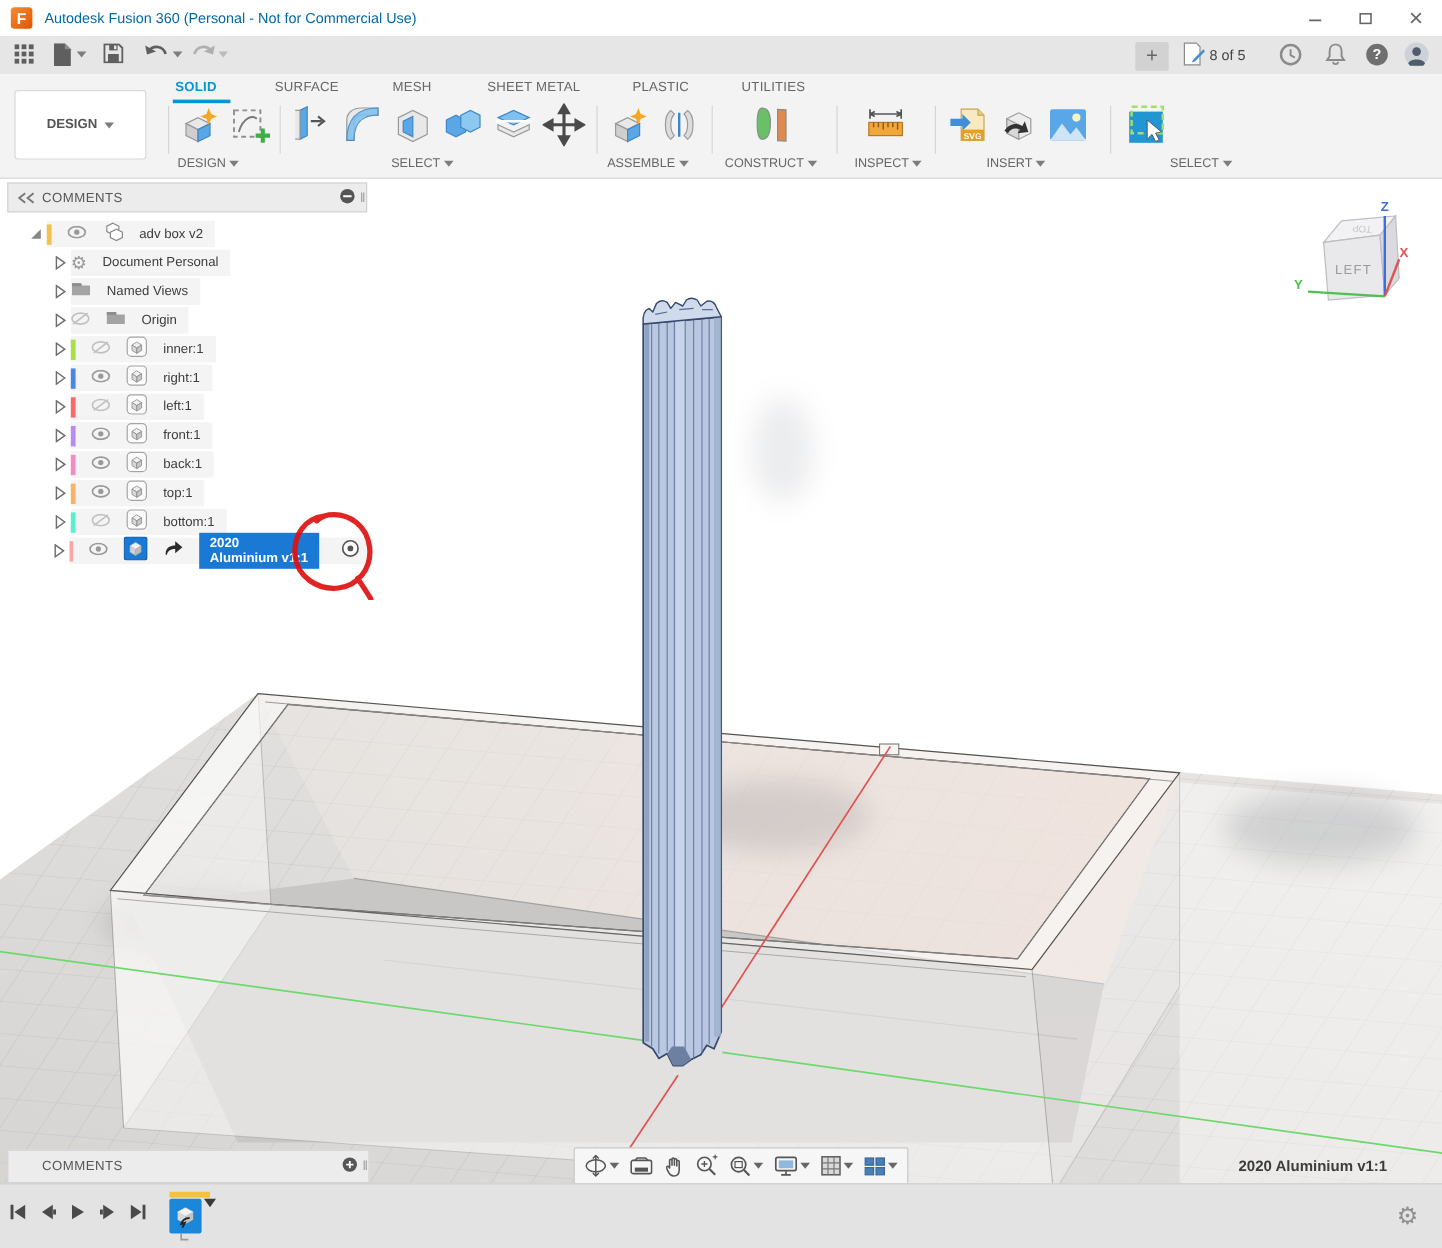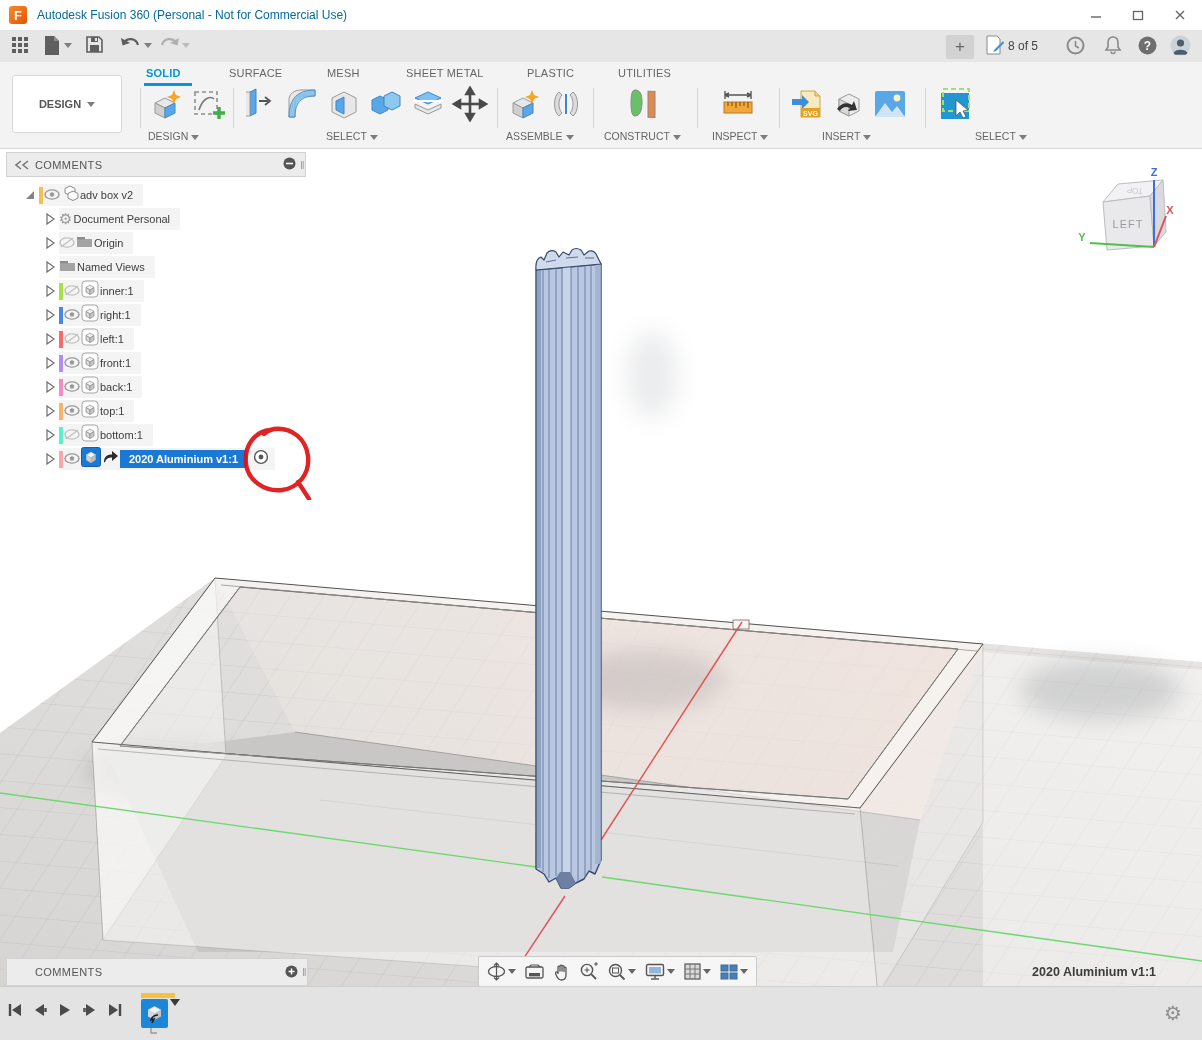--- a/index.html
+++ b/index.html
@@ -35,21 +35,21 @@
   .rtab-underline{position:absolute;top:21px;height:3px;}
   .group-label{position:absolute;top:68px;font-size:10.5px;color:#666;white-space:nowrap;}
   .group-icons{position:absolute;top:24px;display:flex;gap:6px;align-items:center;}
   .sep{position:absolute;top:26px;height:40px;width:1px;background:#d6d6d6;}
   .ricon{width:36px;height:36px;display:flex;align-items:center;justify-content:center;}
   
   .browser{left:6px;top:152px;width:300px;}
   .bheader{height:23px;background:#ececec;border:1px solid #d2d2d2;display:flex;align-items:center;
            font-size:11px;color:#555;letter-spacing:.4px;}
   .brow{height:24px;display:flex;align-items:center;}
-  .bchip{display:flex;align-items:center;background:rgba(243,243,243,.92);height:22px;padding-right:10px;gap:1px;}
+  .bchip{display:flex;align-items:center;background:rgba(243,243,243,.92);height:22px;padding-right:10px;gap:13px;}
   .blabel{font-size:11px;color:#3d3d3d;white-space:nowrap;}
   .cbar{width:4px;height:17px;display:inline-block;}
   .expander{width:12px;margin:0 3px 0 0;display:flex;justify-content:center;}
   .chip-active{color:#fff;font-weight:bold;font-size:11px;padding:3px 9px;}
   
   .commentsbar{left:6px;top:958px;width:300px;height:26px;background:#ececec;border:1px solid #d2d2d2;
                display:flex;align-items:center;font-size:11px;color:#555;letter-spacing:.4px;}
   .navbar{left:478px;top:956px;height:29px;background:#f6f6f6;border:1px solid #c9c9c9;border-radius:2px;
           display:flex;align-items:center;padding:0 8px;gap:9px;}
   .navitem{display:flex;align-items:center;gap:2px;}
@@ -474,44 +474,44 @@
     </span>
   </div>
 
   <div class="brow">
     <span class="expander" style="margin-left:38px">
         <svg width="10" height="12">
           <polygon points="2,1 9,6 2,11" fill="#fff" stroke="#6e6e6e" stroke-width="1.2"></polygon>
         </svg>
       </span>
     <span class="bchip">
-      <span style="opacity:.55"><svg width="16" height="11">
-            <ellipse cx="8" cy="5.5" rx="7" ry="4.6" fill="none" stroke="#999" stroke-width="1.4"></ellipse>
-            <line x1="2" y1="10" x2="14" y2="1" stroke="#999" stroke-width="1.4"></line>
-          </svg></span>
       <span><svg width="17" height="13">
             <path d="M1,2 L7,2 L9,4 L16,4 L16,12 L1,12 Z" fill="#a3a3a3"></path>
             <rect x="1" y="2" width="8" height="2.4" fill="#8d8d8d"></rect>
           </svg></span>
-      <span class="blabel">Origin</span>
-    </span>
-  </div>
-
-  <div class="brow">
-    <span class="expander" style="margin-left:38px">
-        <svg width="10" height="12">
-          <polygon points="2,1 9,6 2,11" fill="#fff" stroke="#6e6e6e" stroke-width="1.2"></polygon>
-        </svg>
-      </span>
-    <span class="bchip">
+      <span class="blabel">Named Views</span>
+    </span>
+  </div>
+
+  <div class="brow">
+    <span class="expander" style="margin-left:38px">
+        <svg width="10" height="12">
+          <polygon points="2,1 9,6 2,11" fill="#fff" stroke="#6e6e6e" stroke-width="1.2"></polygon>
+        </svg>
+      </span>
+    <span class="bchip">
+      <span style="opacity:.55"><svg width="16" height="11">
+            <ellipse cx="8" cy="5.5" rx="7" ry="4.6" fill="none" stroke="#999" stroke-width="1.4"></ellipse>
+            <line x1="2" y1="10" x2="14" y2="1" stroke="#999" stroke-width="1.4"></line>
+          </svg></span>
       <span><svg width="17" height="13">
             <path d="M1,2 L7,2 L9,4 L16,4 L16,12 L1,12 Z" fill="#a3a3a3"></path>
             <rect x="1" y="2" width="8" height="2.4" fill="#8d8d8d"></rect>
           </svg></span>
-      <span class="blabel">Named Views</span>
+      <span class="blabel">Origin</span>
     </span>
   </div>
 
   <div class="brow">
     <span class="expander" style="margin-left:38px">
         <svg width="10" height="12">
           <polygon points="2,1 9,6 2,11" fill="#fff" stroke="#6e6e6e" stroke-width="1.2"></polygon>
         </svg>
       </span>
     <span class="bchip">

